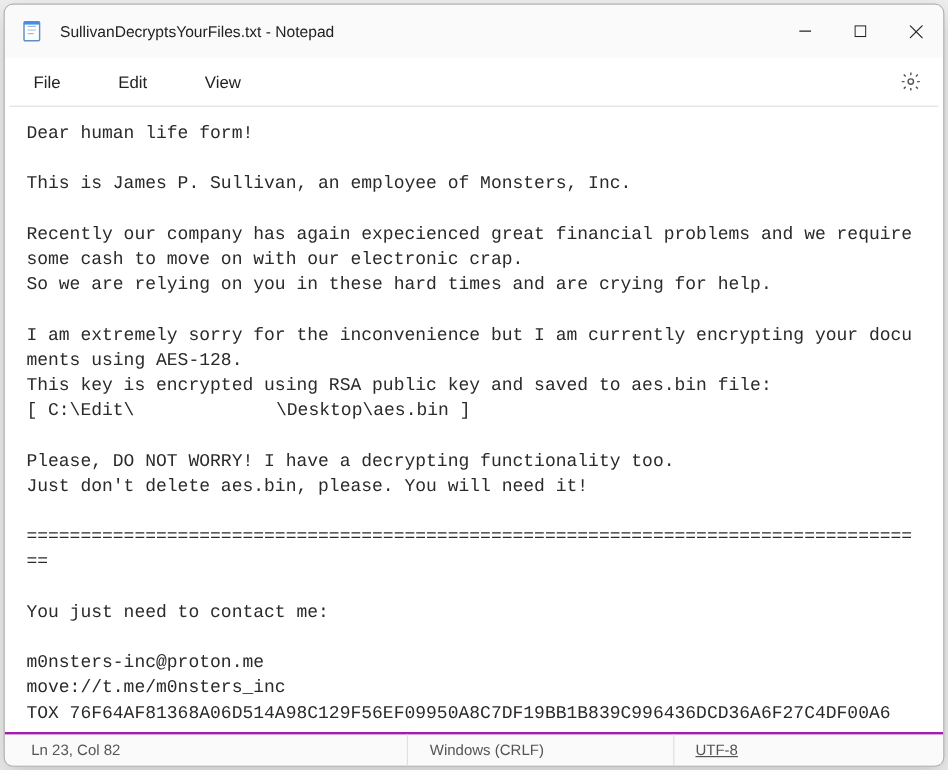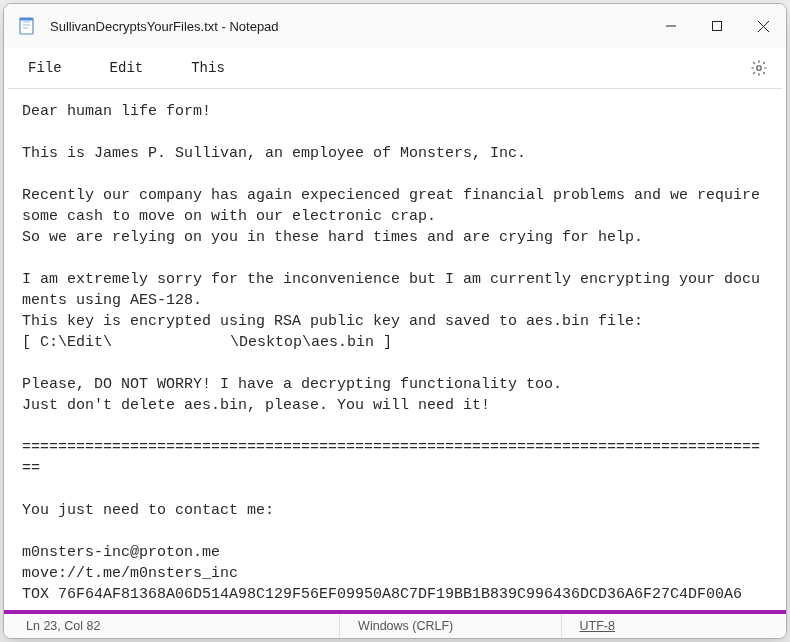--- a/index.html
+++ b/index.html
@@ -65,21 +65,20 @@
       height: 40px;
       flex-shrink: 0;
     }
     .menu-item {
       padding: 6px 14px;
       font-size: 14px;
       color: #222;
       border-radius: 4px;
       margin-right: 20px;
       cursor: default;
-      font-family: Liberation Mono, monospace;
     }
     .menu-spacer { flex: 1; }
     .gear {
       width: 34px;
       height: 34px;
       display: flex;
       align-items: center;
       justify-content: center;
       border-radius: 4px;
       cursor: default;
@@ -96,21 +95,21 @@
       font-size: 15px;
       line-height: 21px;
       color: #2a2a2a;
       white-space: pre-wrap;
       word-break: break-all;
       overflow: hidden;
       position: relative;
     }
     .statusbar {
       height: 28px;
-      border-top: 4px solid #a21caf;
+      border-top: 2px solid #a21caf;
       display: flex;
       align-items: center;
       font-size: 12.5px;
       color: #555;
       background: #fafafa;
       flex-shrink: 0;
       padding: 0 4px;
     }
     .status-seg {
       padding: 0 18px;
@@ -176,21 +175,21 @@
             <line x1="0" y1="0" x2="11" y2="11" stroke="currentColor" stroke-width="1"></line>
             <line x1="11" y1="0" x2="0" y2="11" stroke="currentColor" stroke-width="1"></line>
           </svg>
       </div>
     </div>
   </div>
 
   <div class="menubar">
     <div class="menu-item">File</div>
     <div class="menu-item">Edit</div>
-    <div class="menu-item">This</div>
+    <div class="menu-item">View</div>
     <div class="menu-spacer"></div>
     <div class="gear">
       <svg width="18" height="18" viewBox="0 0 24 24" fill="none" stroke="#555" stroke-width="1.6">
         <circle cx="12" cy="12" r="3"></circle>
         <path d="M12 2v3M12 19v3M4.2 4.2l2.1 2.1M17.7 17.7l2.1 2.1M2 12h3M19 12h3M4.2 19.8l2.1-2.1M17.7 6.3l2.1-2.1"></path>
       </svg>
     </div>
   </div>
 
   <div class="divider"></div>

